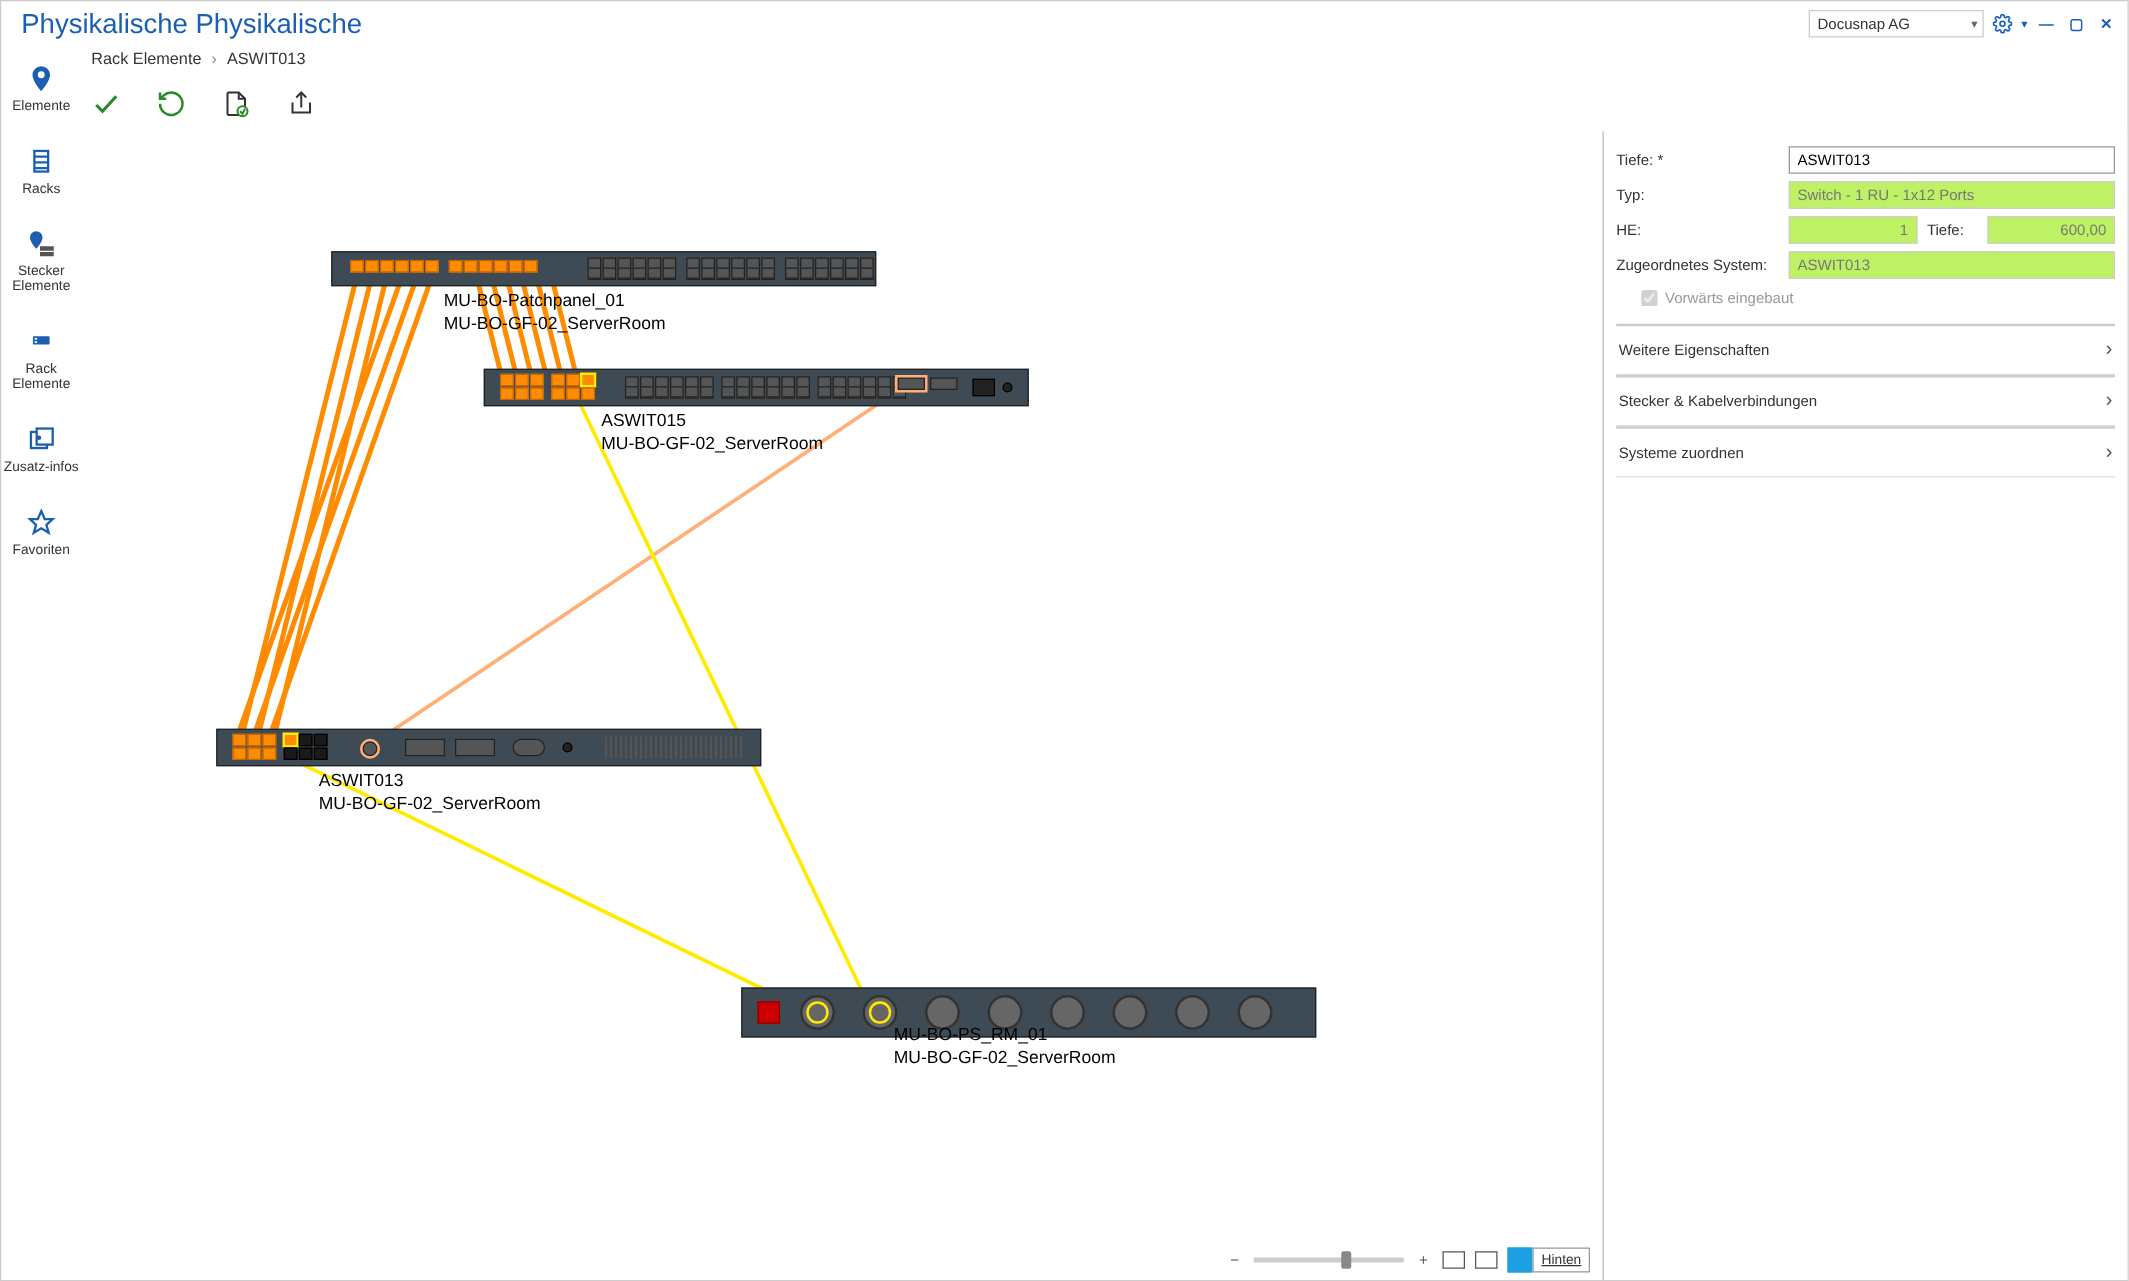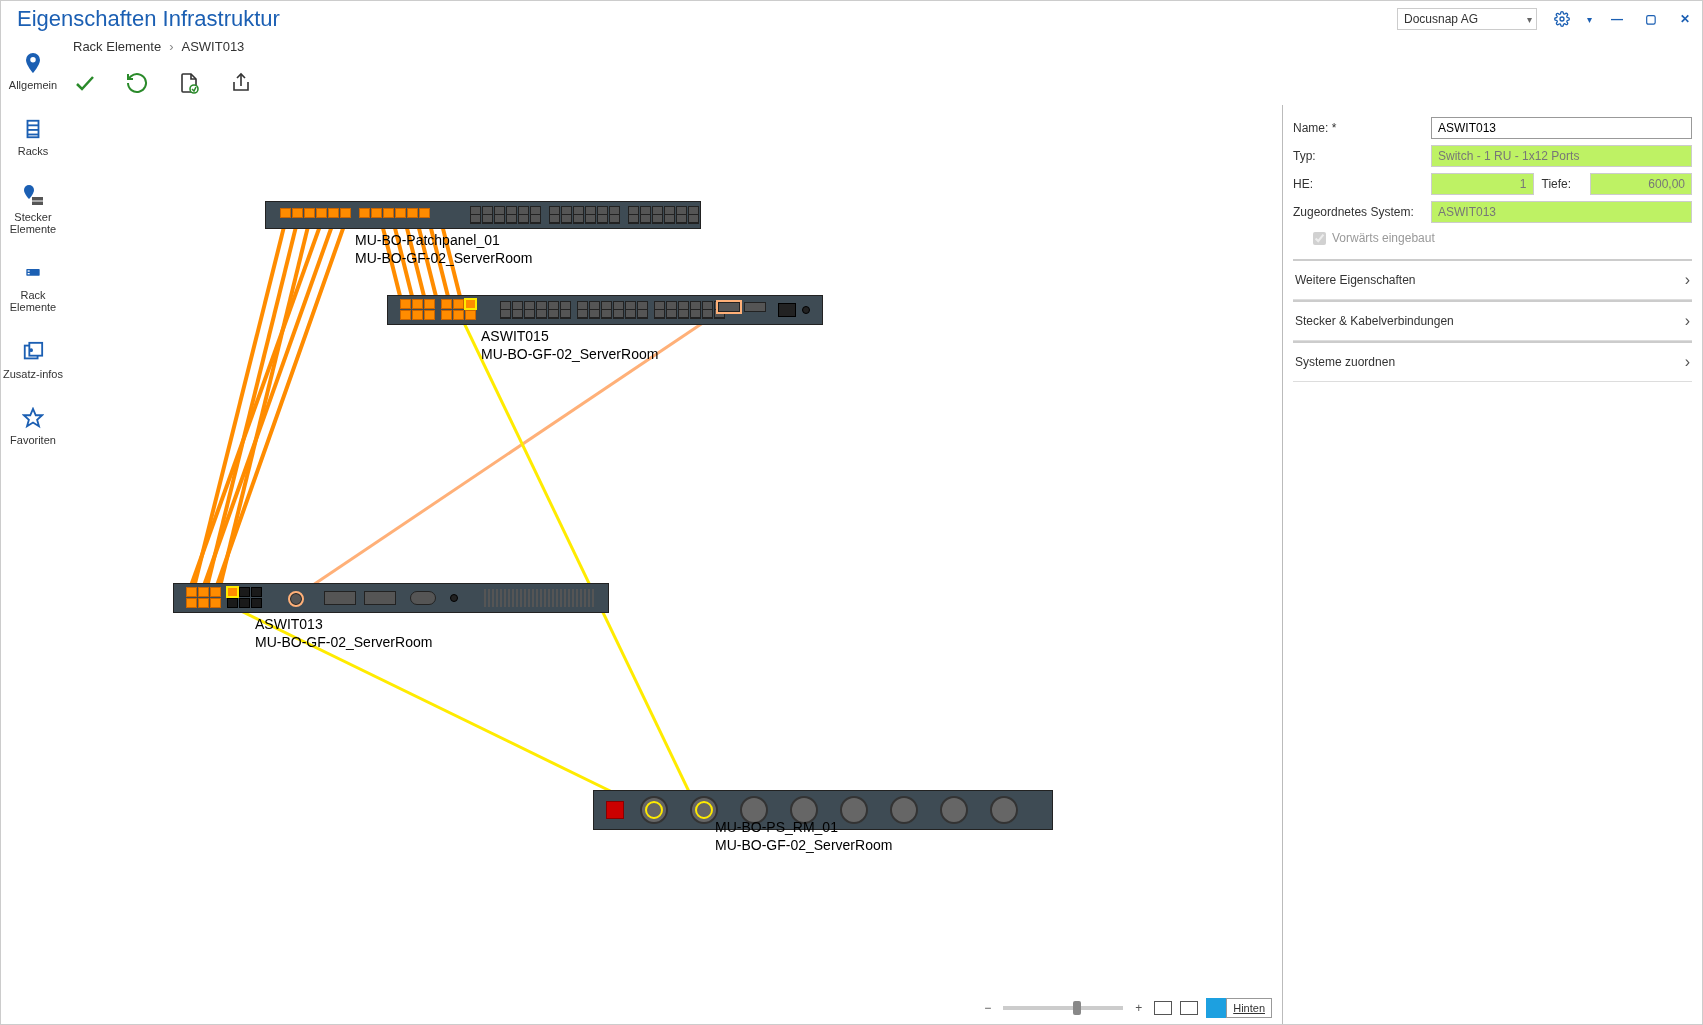--- a/index.html
+++ b/index.html
@@ -1,19 +1,19 @@
 <!DOCTYPE html>
 <html><head>
 <meta charset="utf-8">
 <style>
   * { box-sizing: border-box; margin: 0; padding: 0; }
   body { font-family: "Segoe UI", Arial, sans-serif; font-size: 12px; background: #fff; color: #333; width: 1703px; height: 1025px; overflow: hidden; border: 1px solid #ccc; position: relative; }
   .titlebar { display: flex; align-items: center; justify-content: space-between; height: 36px; padding: 0 8px 0 16px; }
   .title { font-size: 22px; color: #1b5fb3; font-weight: 400; }
-  .titlebar-right { display: flex; align-items: center; gap: 16px; }
+  .titlebar-right { display: flex; align-items: center; gap: 6px; }
   .tenant-select { border: 1px solid #ccc; height: 22px; width: 140px; padding: 0 18px 0 6px; font-size: 12px; background: #fff; display: flex; align-items: center; position: relative; }
   .tenant-select::after { content: "▾"; position: absolute; right: 4px; color: #666; font-size: 10px; }
   .gear-btn { width: 18px; height: 18px; color: #1b5fb3; display: flex; align-items: center; justify-content: center; cursor: pointer; }
   .win-btn { width: 18px; height: 18px; color: #1b5fb3; display: flex; align-items: center; justify-content: center; cursor: pointer; font-weight: bold; }
   .breadcrumb { position: absolute; top: 38px; left: 72px; font-size: 13px; color: #333; display: flex; align-items: center; gap: 8px; }
   .breadcrumb .sep { color: #888; }
   .toolbar { position: absolute; top: 62px; left: 72px; display: flex; align-items: center; gap: 28px; height: 40px; }
   .toolbar .icon { width: 24px; height: 24px; display: flex; align-items: center; justify-content: center; }
   .check-icon svg, .refresh-icon svg, .export-icon svg, .share-icon svg { width: 26px; height: 26px; }
 
@@ -74,21 +74,21 @@
   .side-toggle .seg.inactive { background: #fff; }
 
   .dummy-vents { position:absolute; right:10px; top:6px; bottom:6px; width:80px; background:repeating-linear-gradient(90deg,#555,#555 2px,#3e4b54 2px,#3e4b54 4px); }
   .dummy-disp { position:absolute; background:#222; border:1px solid #000;}
   .sfp { position:absolute; background:#555; border:1px solid #222;}
 </style>
 </head>
 <body>
 
 <div class="titlebar">
-  <div class="title">Eigenschaften Infrastruktur</div>
+  <div class="title">Physikalische Physikalische</div>
   <div class="titlebar-right">
     <div class="tenant-select">
         <span>Docusnap AG</span>
       </div>
     <div class="gear-btn">
         <svg viewBox="0 0 24 24" width="16" height="16" fill="none" stroke="currentColor" stroke-width="2">
           <circle cx="12" cy="12" r="3"></circle>
           <path d="M19.4 15a1.7 1.7 0 0 0 .3 1.8l.1.1a2 2 0 1 1-2.8 2.8l-.1-.1a1.7 1.7 0 0 0-1.8-.3 1.7 1.7 0 0 0-1 1.5V21a2 2 0 1 1-4 0v-.1a1.7 1.7 0 0 0-1-1.5 1.7 1.7 0 0 0-1.8.3l-.1.1a2 2 0 1 1-2.8-2.8l.1-.1a1.7 1.7 0 0 0 .3-1.8 1.7 1.7 0 0 0-1.5-1H3a2 2 0 1 1 0-4h.1a1.7 1.7 0 0 0 1.5-1 1.7 1.7 0 0 0-.3-1.8l-.1-.1a2 2 0 1 1 2.8-2.8l.1.1a1.7 1.7 0 0 0 1.8.3H9a1.7 1.7 0 0 0 1-1.5V3a2 2 0 1 1 4 0v.1a1.7 1.7 0 0 0 1 1.5 1.7 1.7 0 0 0 1.8-.3l.1-.1a2 2 0 1 1 2.8 2.8l-.1.1a1.7 1.7 0 0 0-.3 1.8V9a1.7 1.7 0 0 0 1.5 1H21a2 2 0 1 1 0 4h-.1a1.7 1.7 0 0 0-1.5 1z"></path>
         </svg>
       </div>
@@ -134,21 +134,21 @@
     </div>
 </div>
 
 <div class="sidebar">
   <div class="side-item active">
     <div class="icon">
         <svg viewBox="0 0 24 24" width="24" height="24" fill="#1b5fb3">
           <path d="M12 2a7 7 0 0 0-7 7c0 5 7 13 7 13s7-8 7-13a7 7 0 0 0-7-7zm0 9.5A2.5 2.5 0 1 1 12 6a2.5 2.5 0 0 1 0 5.5z"></path>
         </svg>
       </div>
-    <div class="label">Allgemein</div>
+    <div class="label">Elemente</div>
   </div>
   <div class="side-item">
     <div class="icon">
         <svg viewBox="0 0 24 24" width="22" height="22" fill="none" stroke="#1b5fb3" stroke-width="2">
           <rect x="6" y="3" width="12" height="18"></rect>
           <line x1="6" y1="8" x2="18" y2="8"></line>
           <line x1="6" y1="13" x2="18" y2="13"></line>
           <line x1="6" y1="18" x2="18" y2="18"></line>
         </svg>
       </div>
@@ -363,21 +363,21 @@
     </div>
   </div>
   <div class="device-label" style="top:713px;left:650px;">
     <div>MU-BO-PS_RM_01</div>
       <div>MU-BO-GF-02_ServerRoom</div>
   </div>
 </div>
 
 <div class="rightpanel">
   <div class="form-row">
-    <label>Name: *</label>
+    <label>Tiefe: *</label>
     <input type="text" value="ASWIT013" style="">
   </div>
   <div class="form-row">
     <label>Typ:</label>
     <input type="text" readonly="" value="Switch - 1 RU - 1x12 Ports" style="">
   </div>
   <div class="form-row">
     <label>HE:</label>
     <input type="text" readonly="" class="small" value="1" style="">
     <span class="lbl2">Tiefe:</span>

